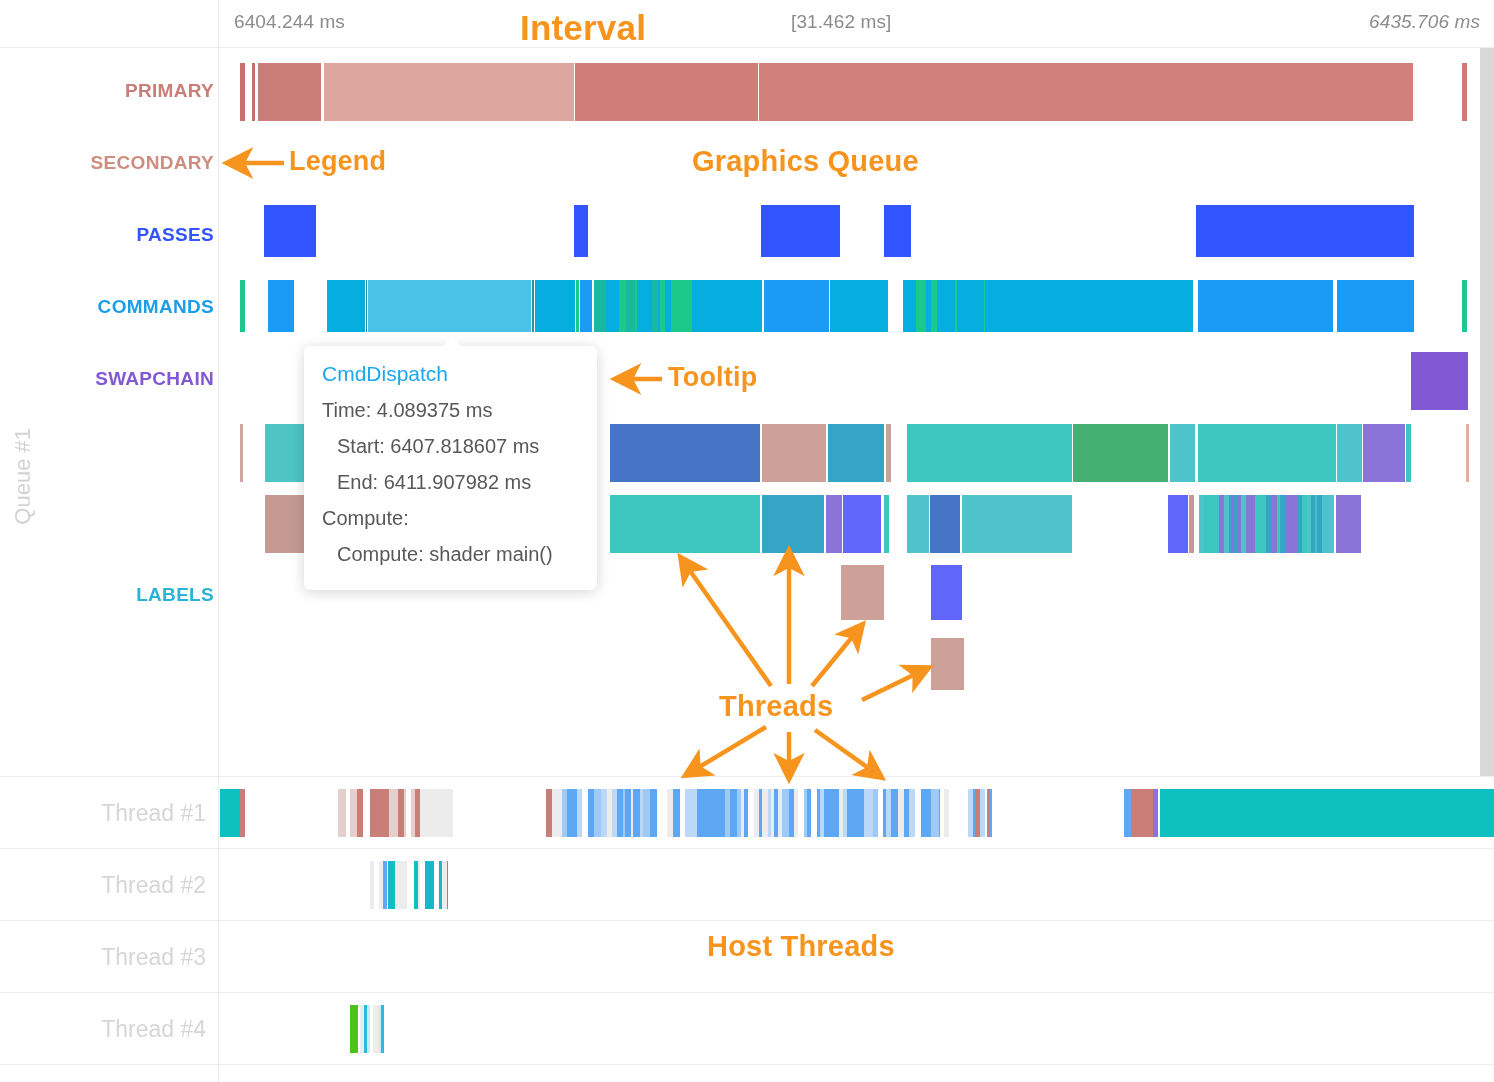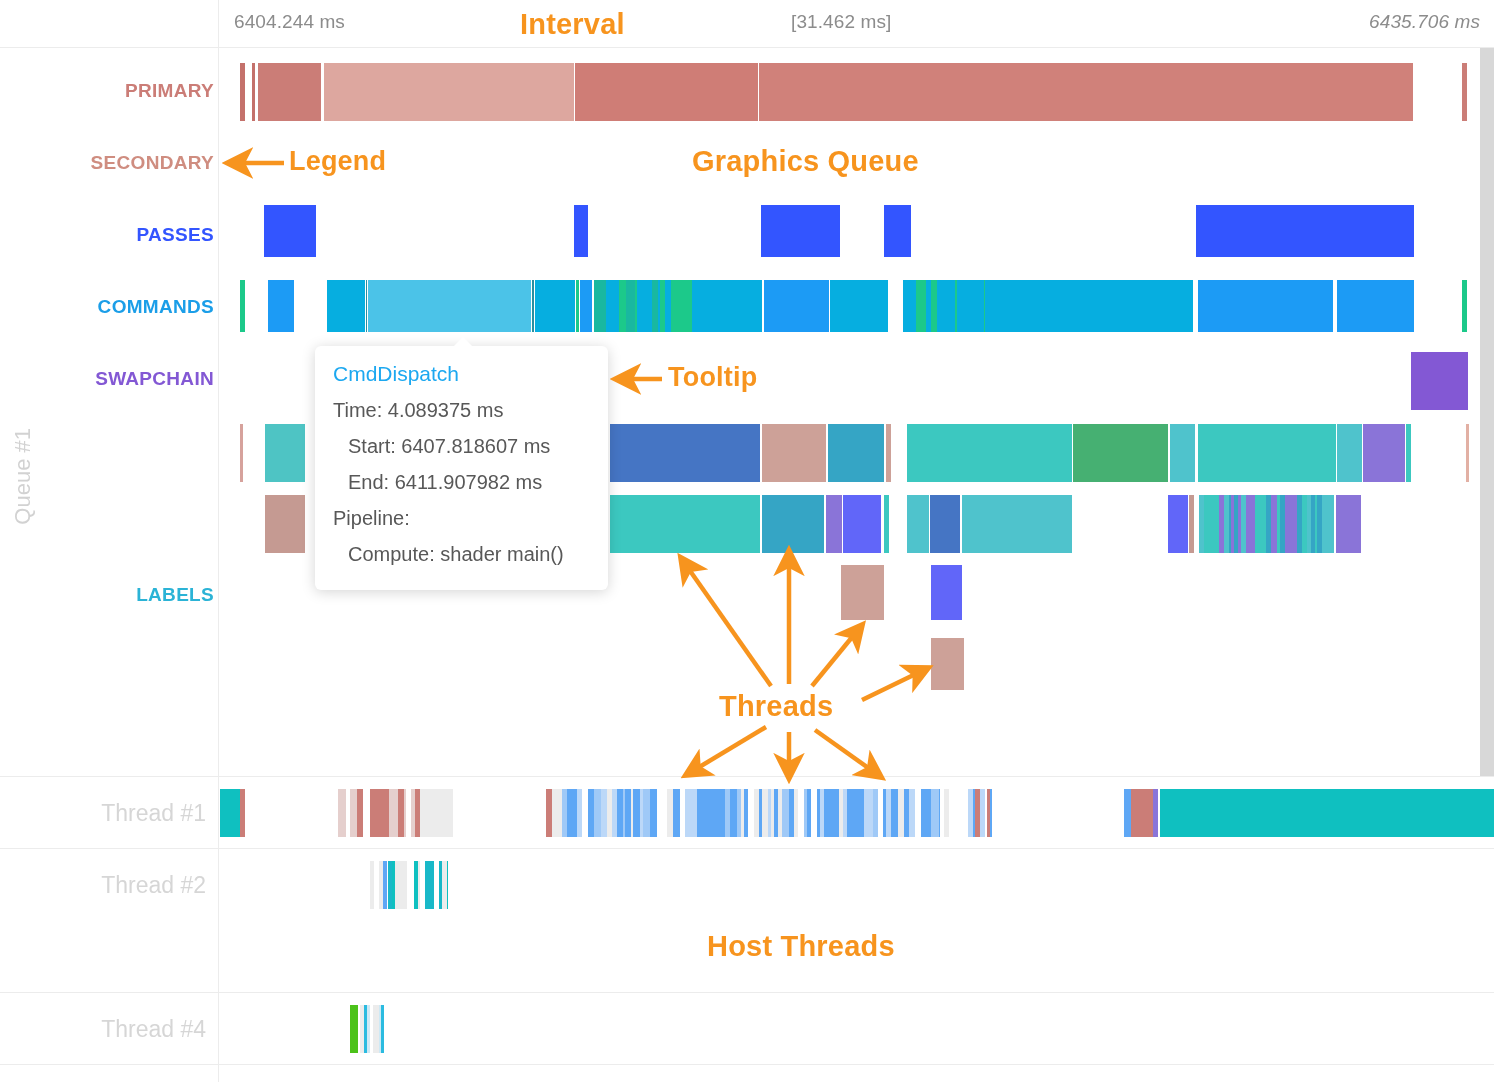--- a/index.html
+++ b/index.html
@@ -59,41 +59,41 @@
     border-top: 1px solid #ececec;
   }
   .thread-label {
     position: absolute; right: 1288px; top: 50%; transform: translateY(-50%);
     color: #d6d6d6; font-size: 23px; white-space: nowrap;
   }
   .thread-track { position: absolute; left: 219px; top: 12px; height: 48px; width: 1275px; overflow: hidden; }
 
   
   .tooltip {
-    position: absolute; left: 315px; top: 346px; width: 293px;
+    position: absolute; left: 304px; top: 346px; width: 293px;
     background: #ffffff; border-radius: 6px;
     box-shadow: 0 2px 14px rgba(0,0,0,.17);
     padding: 16px 18px 18px 18px;
   }
   .tooltip .tt-title { color: #1ca8f0; font-size: 21px; margin-bottom: 6px; }
   .tooltip .tt-line { color: #585858; font-size: 20px; line-height: 1.80; white-space: nowrap; }
   .tooltip .tt-ind { padding-left: 15px; }
   .tooltip .tt-arrow {
     position: absolute; left: 138px; top: -9px;
     width: 0; height: 0;
     border-left: 10px solid transparent; border-right: 10px solid transparent;
     border-bottom: 10px solid #fff;
   }
 
   
   .anno {
     position: absolute; color: #F7941E; font-weight: bold;
     white-space: nowrap; letter-spacing: .2px;
   }
-  .anno-interval { left: 520px; top: 8px;  font-size: 29px; }
+  .anno-interval { left: 520px; top: 8px;  font-size: 35px; }
   .anno-legend   { left: 289px; top: 146px; font-size: 27px; }
   .anno-gq       { left: 692px; top: 145px; font-size: 29px; }
   .anno-tooltip  { left: 668px; top: 362px; font-size: 27px; }
   .anno-records  { left: 719px; top: 690px; font-size: 29px; }
   .anno-host     { left: 707px; top: 930px; font-size: 29px; }
 
   svg.overlay { position: absolute; left: 0; top: 0; width: 1494px; height: 1082px; pointer-events: none; }
 
   
   .scrollbar {
@@ -397,20 +397,24 @@
         <div class="seg" style="left: 195px; width: 4px; background: rgb(15, 192, 192);"></div>
         <div class="seg" style="left: 199px; width: 2px; background: rgb(236, 236, 236);"></div>
         <div class="seg" style="left: 206px; width: 2px; background: rgb(25, 184, 200);"></div>
         <div class="seg" style="left: 208px; width: 2px; background: rgb(25, 184, 200);"></div>
         <div class="seg" style="left: 210px; width: 5px; background: rgb(25, 184, 200);"></div>
         <div class="seg" style="left: 220px; width: 3px; background: rgb(25, 184, 200);"></div>
         <div class="seg" style="left: 223px; width: 5px; background: rgb(236, 236, 236);"></div>
         <div class="seg" style="left: 228px; width: 1px; background: rgb(15, 192, 192);"></div>
       </div>
   </div>
+  <div class="thread-row" style="top:920px;">
+    <div class="thread-label">Thread #3</div>
+    <div class="thread-track" id="th3"></div>
+  </div>
   <div class="thread-row" style="top:992px;">
     <div class="thread-label">Thread #4</div>
     <div class="thread-track" id="th4">
         <div class="seg" style="left: 131px; width: 8px; background: rgb(76, 194, 26);"></div>
         <div class="seg" style="left: 141px; width: 4px; background: rgb(236, 236, 236);"></div>
         <div class="seg" style="left: 145px; width: 3px; background: rgb(43, 187, 224);"></div>
         <div class="seg" style="left: 148px; width: 3px; background: rgb(207, 233, 245);"></div>
         <div class="seg" style="left: 154px; width: 4px; background: rgb(236, 236, 236);"></div>
         <div class="seg" style="left: 158px; width: 2px; background: rgb(236, 236, 236);"></div>
         <div class="seg" style="left: 160px; width: 2px; background: rgb(207, 233, 245);"></div>
@@ -418,21 +422,21 @@
       </div>
   </div>
   <div class="thread-row" style="top:1064px;height:18px;"></div>
 
   <div class="tooltip">
     <div class="tt-arrow"></div>
     <div class="tt-title">CmdDispatch</div>
     <div class="tt-line">Time: 4.089375 ms</div>
     <div class="tt-line tt-ind">Start: 6407.818607 ms</div>
     <div class="tt-line tt-ind">End: 6411.907982 ms</div>
-    <div class="tt-line">Pipeline:</div>
+    <div class="tt-line">Compute:</div>
     <div class="tt-line tt-ind">Compute: shader main()</div>
   </div>
 
   <svg class="overlay" viewBox="0 0 1494 1082">
     <defs>
       <marker id="ah" markerWidth="7" markerHeight="7" refX="5.6" refY="3.5" orient="auto">
         <path d="M0,0 L7,3.5 L0,7 L1.8,3.5 z" fill="#F7941E"></path>
       </marker>
     </defs>
     <g stroke="#F7941E" stroke-width="4.5" fill="none" marker-end="url(#ah)">

